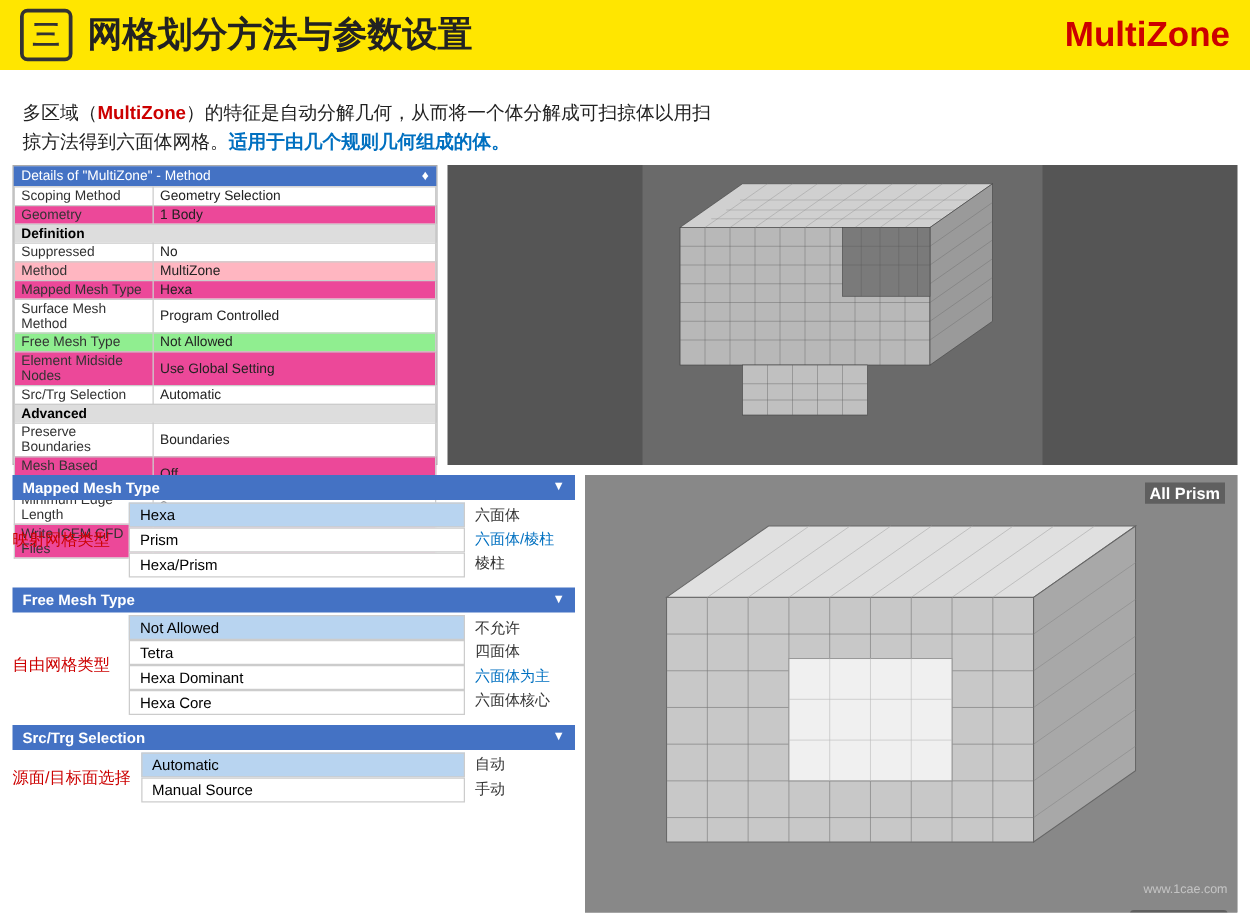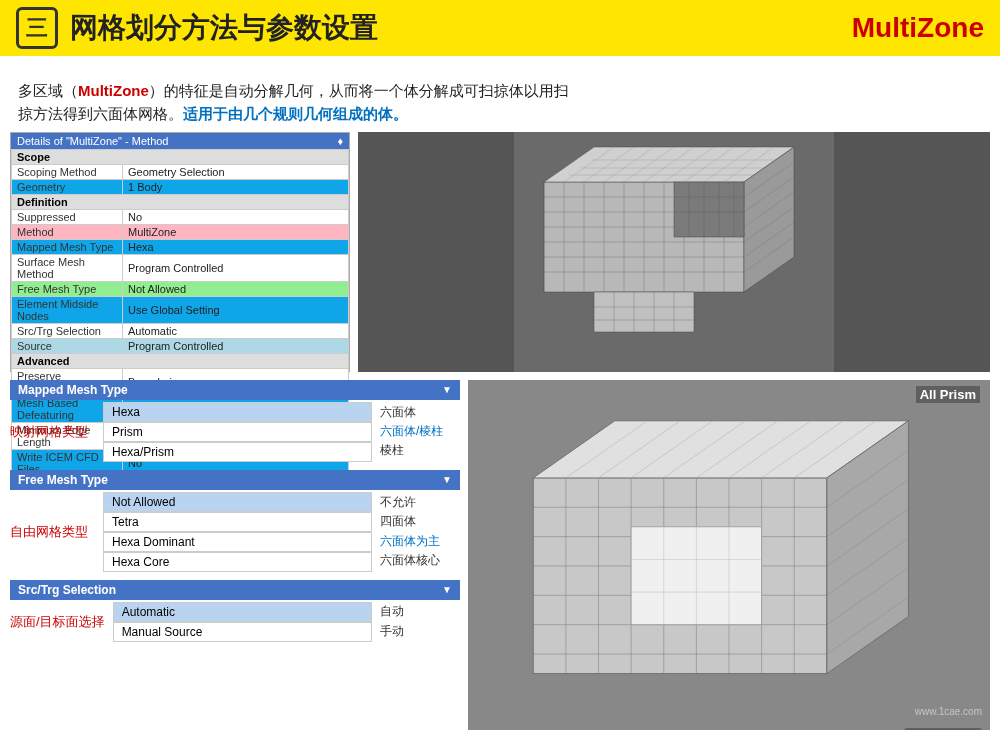--- a/index.html
+++ b/index.html
@@ -95,21 +95,21 @@
     .section-header td {
       background: #ddd;
       font-weight: bold;
       padding: 1px 5px;
       font-size: 11px;
     }
     .row-highlight-pink { background: #FFB6C1; }
     .row-highlight-green { background: #90EE90; }
     .row-highlight-blue { background: #ADD8E6; }
     .row-normal { background: #fff; }
-    .row-alt { background: #0ea5e9; }
+    .row-alt { background: #ec4899; }
     .col-label { width: 111px; color: #333; }
     .col-value { color: #222; }
 
     
     .mesh-image-area {
       flex: 1;
       background: #555;
       display: flex;
       align-items: center;
       justify-content: center;
@@ -264,23 +264,20 @@
 
 <div class="main-content">
 
   <div class="details-panel">
     <div class="details-title">
       <span>Details of "MultiZone" - Method</span>
       <span>♦</span>
     </div>
     <table class="details-table">
       <tbody>
-          <tr class="section-header">
-            <td colspan="2"><span>Scope</span></td>
-          </tr>
       <tr class="row-normal">
             <td class="col-label">Scoping Method</td>
             <td class="col-value">Geometry Selection</td>
           </tr>
       <tr class="row-alt">
             <td class="col-label">Geometry</td>
             <td class="col-value">1 Body</td>
           </tr>
       <tr class="section-header">
             <td colspan="2"><span>Definition</span></td>
@@ -305,24 +302,20 @@
             <td class="col-label">Free Mesh Type</td>
             <td class="col-value">Not Allowed</td>
           </tr>
       <tr class="row-alt">
             <td class="col-label">Element Midside Nodes</td>
             <td class="col-value">Use Global Setting</td>
           </tr>
       <tr class="row-normal">
             <td class="col-label">Src/Trg Selection</td>
             <td class="col-value">Automatic</td>
-          </tr>
-      <tr class="row-highlight-blue">
-            <td class="col-label">Source</td>
-            <td class="col-value">Program Controlled</td>
           </tr>
       <tr class="section-header">
             <td colspan="2"><span>Advanced</span></td>
           </tr>
       <tr class="row-normal">
             <td class="col-label">Preserve Boundaries</td>
             <td class="col-value">Boundaries</td>
           </tr>
       <tr class="row-alt">
             <td class="col-label">Mesh Based Defeaturing</td>

